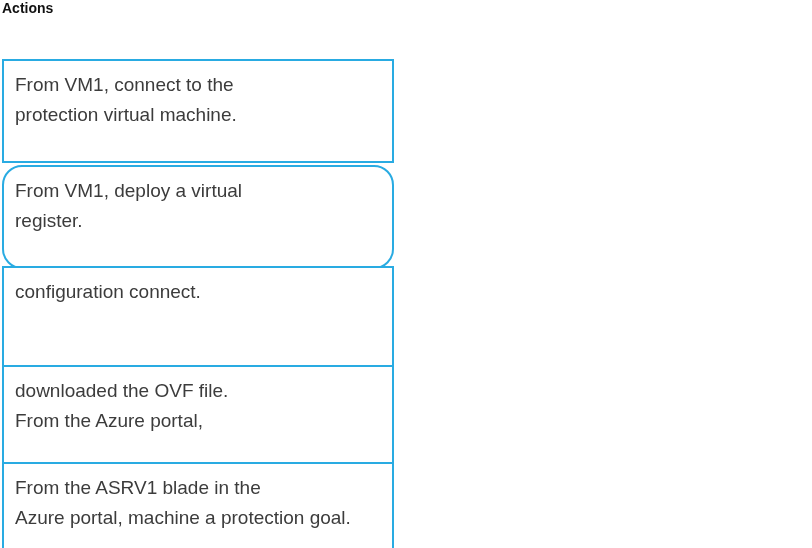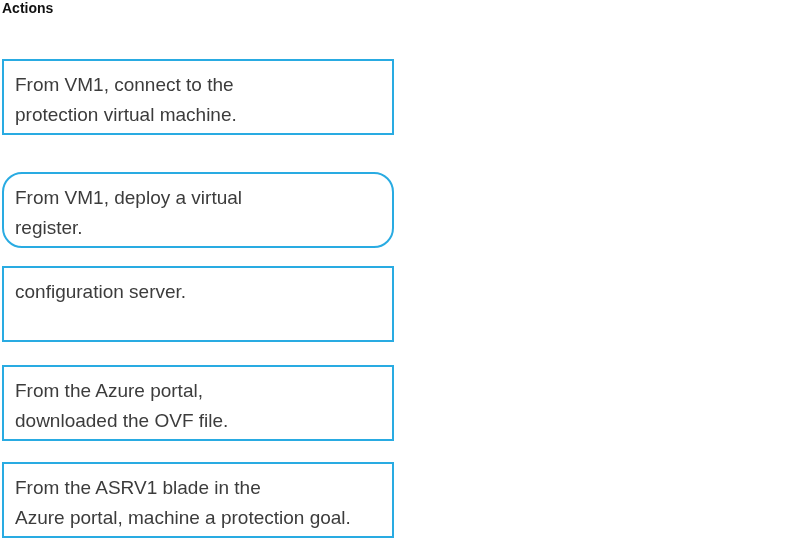--- a/index.html
+++ b/index.html
@@ -34,34 +34,34 @@
   }
   .answer-area {
     position: absolute;
     left: 417px; top: 0;
     width: 395px; height: 548px;
   }
   .action-box {
     position: absolute;
     left: 2px;
     width: 392px;
-    height: 76px;
+    height: 104px;
     background: #ffffff;
     border: 2px solid var(--accent, #29abe2);
     padding: 9px 4px 8px 11px;
     cursor: move;
   }
   .action-box .line {
     font-size: 19px;
     line-height: 30px;
     color: var(--text-color, #3c3c3c);
     white-space: nowrap;
   }
   .box-1 { top: 59px; }
-  .box-2 { top: 172px; border-radius: 20px; }
+  .box-2 { top: 165px; border-radius: 20px; }
   .box-3 { top: 266px; }
   .box-4 { top: 365px; }
   .box-5 { top: 462px; }
 </style>
 </head>
 <body>
 
 <div class="page">
 
   <div class="actions-column">
@@ -71,26 +71,26 @@
       <div class="line">From VM1, connect to the</div>
       <div class="line">protection virtual machine.</div>
     </div>
 
     <div class="action-box box-2">
       <div class="line">From VM1, deploy a virtual</div>
       <div class="line">register.</div>
     </div>
 
     <div class="action-box box-3">
-      <div class="line">configuration server.</div>
+      <div class="line">configuration connect.</div>
     </div>
 
     <div class="action-box box-4">
+      <div class="line">downloaded the OVF file.</div>
       <div class="line">From the Azure portal,</div>
-      <div class="line">downloaded the OVF file.</div>
     </div>
 
     <div class="action-box box-5">
       <div class="line">From the ASRV1 blade in the</div>
       <div class="line">Azure portal, machine a protection goal.</div>
     </div>
   </div>
 
   <div class="answer-area">
     

